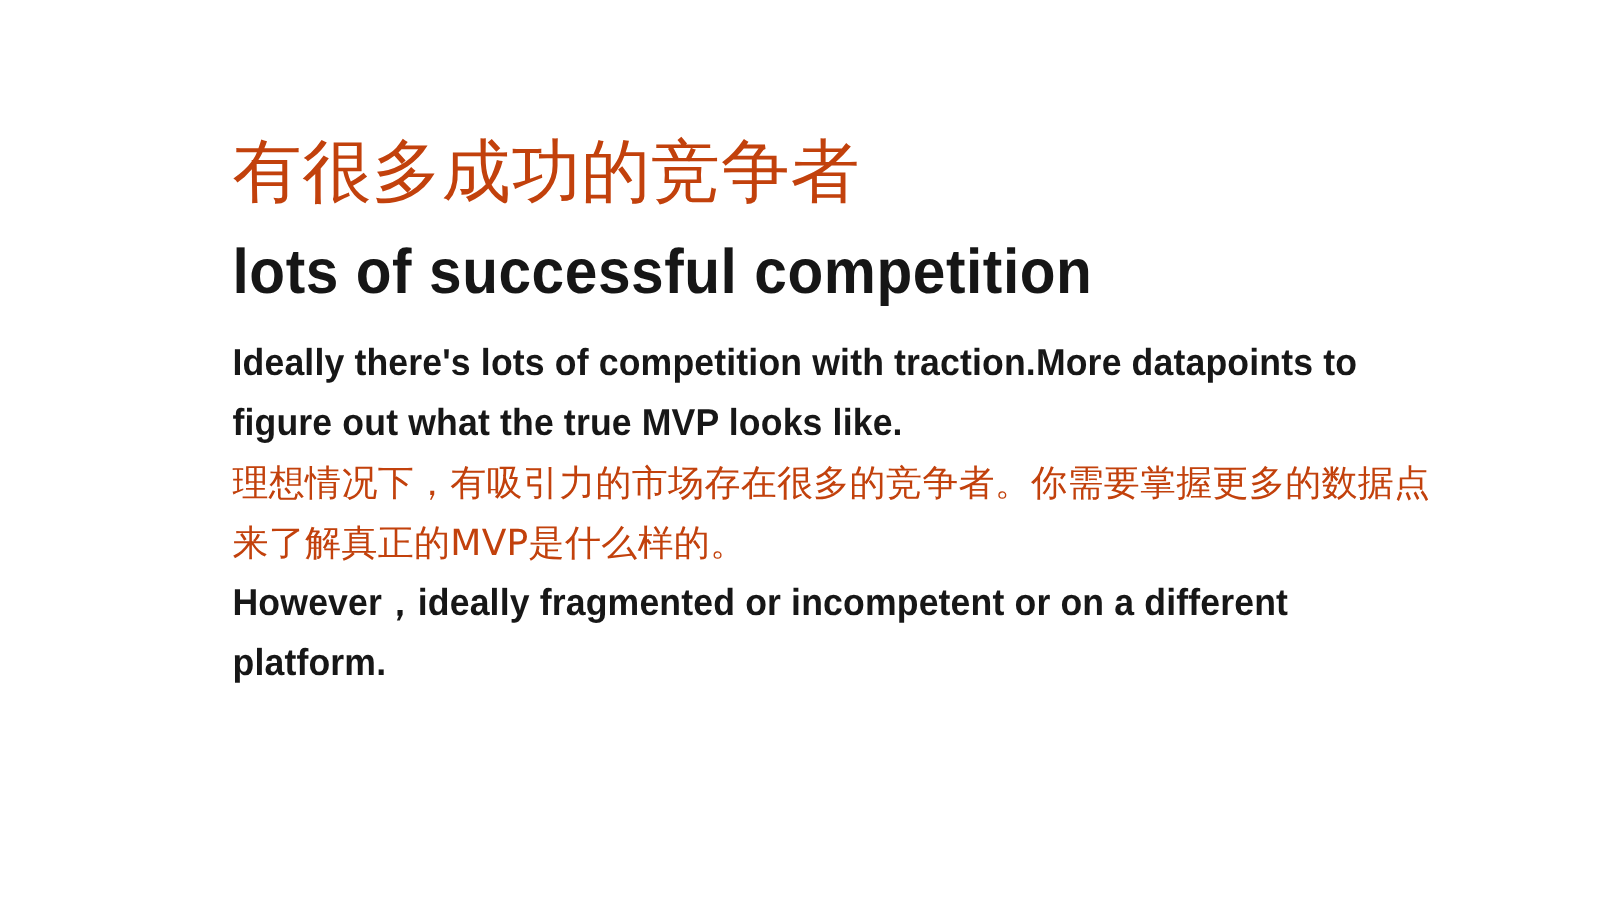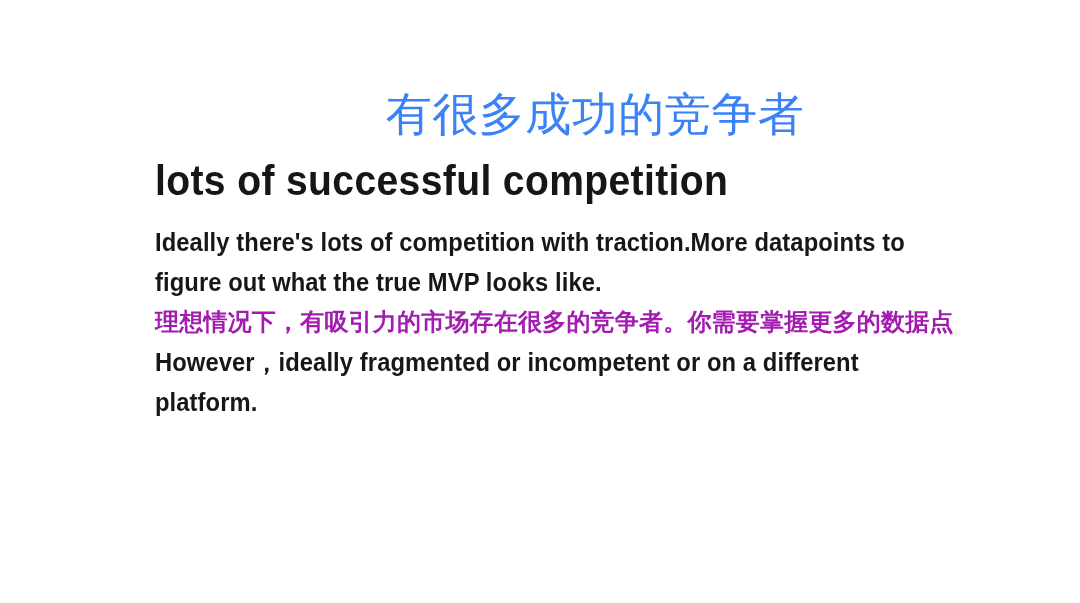--- a/index.html
+++ b/index.html
@@ -29,25 +29,24 @@
     top: 84px;
     width: 880px;
   }
 
   
   .title-cn {
     font-family: "DejaVu Sans", "Liberation Sans", sans-serif;
     font-size: 46px;
     line-height: 60px;
     font-weight: 400;
-    color: #3b82f6;
+    color: #c2410c;
     letter-spacing: 0.5px;
     white-space: nowrap;
     margin: 0 0 10px 0;
-    text-align: center;
   }
 
   
   .title-en {
     font-family: "Liberation Sans Narrow", "Liberation Sans", "DejaVu Sans", sans-serif;
     font-size: 42px;
     line-height: 54px;
     font-weight: 700;
     color: #161616;
     letter-spacing: 0.4px;
@@ -71,22 +70,22 @@
     letter-spacing: 0.1px;
     transform: scaleX(0.95);
     transform-origin: left top;
     width: 105%;
   }
 
   .para-cn {
     font-family: "DejaVu Sans", "Liberation Sans", sans-serif;
     font-size: 24px;
     line-height: 40px;
-    font-weight: 700;
-    color: #a21caf;
+    font-weight: 400;
+    color: #c2410c;
     letter-spacing: 0.2px;
   }
 
   .para-en .line,
   .para-cn .line {
     display: block;
     white-space: nowrap;
   }
 </style>
 </head>
@@ -100,20 +99,21 @@
 
     <h2 class="title-en">lots of successful competition</h2>
 
     <div class="para para-en">
       <span class="line">Ideally there's lots of competition with traction.More datapoints to</span>
       <span class="line">figure out what the true MVP looks like.</span>
     </div>
 
     <div class="para para-cn">
       <span class="line">理想情况下，有吸引力的市场存在很多的竞争者。你需要掌握更多的数据点</span>
+      <span class="line">来了解真正的MVP是什么样的。</span>
     </div>
 
     <div class="para para-en">
       <span class="line">However，ideally fragmented or incompetent or on a different</span>
       <span class="line">platform.</span>
     </div>
 
 
   </div>
 

